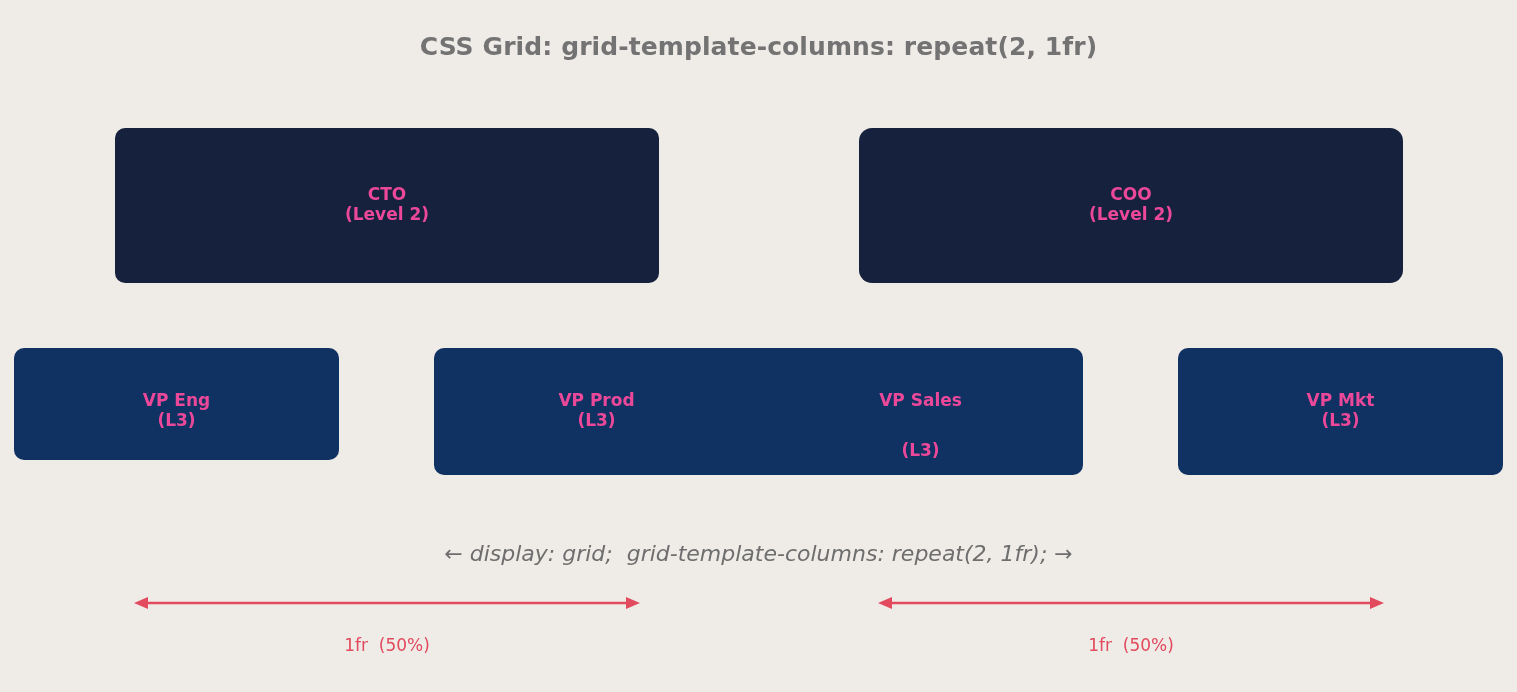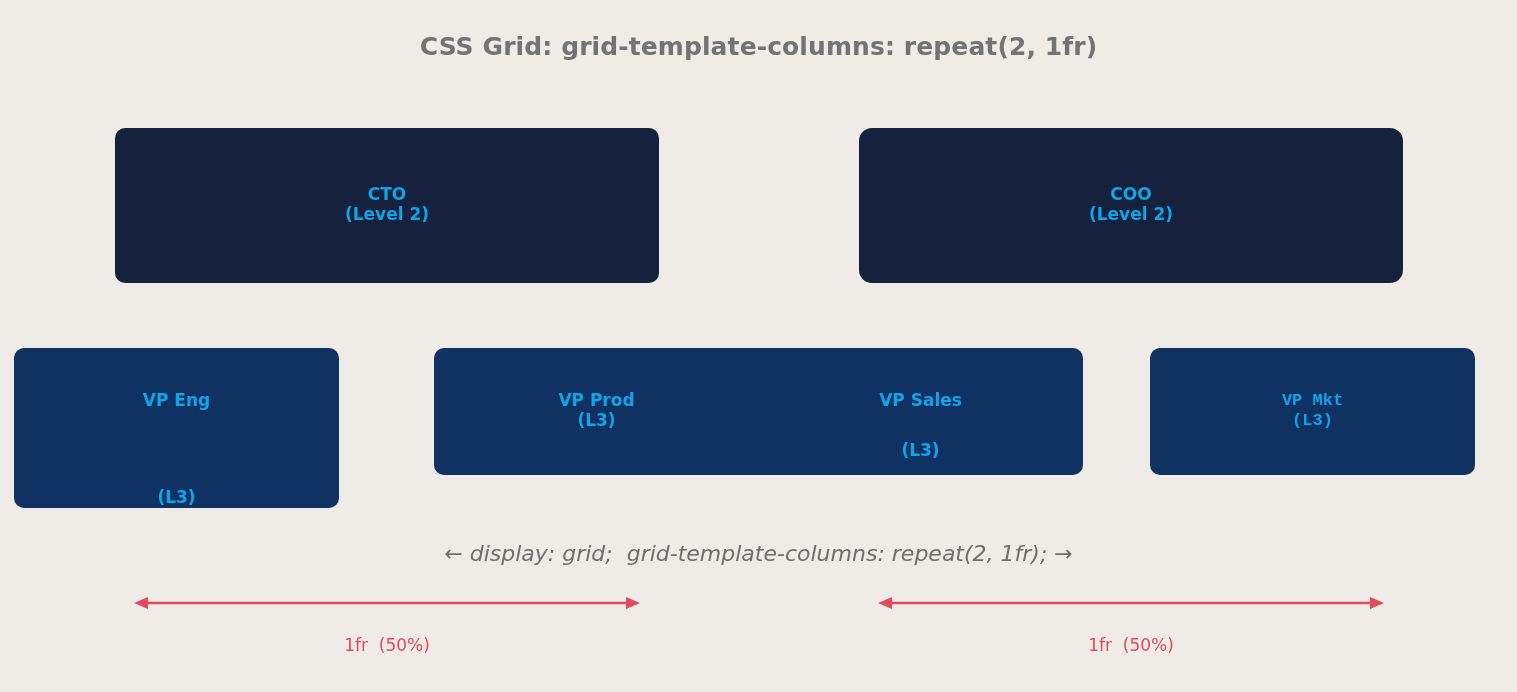--- a/index.html
+++ b/index.html
@@ -27,21 +27,21 @@
     width: 1517px;
     text-align: center;
     font-size: 25px;
     font-weight: bold;
     color: #737373;
     letter-spacing: 0.1px;
   }
   .node {
     position: absolute;
     border-radius: 10px;
-    color: #0ea5e9;
+    color: #ec4899;
     font-weight: bold;
     text-align: center;
     box-sizing: border-box;
     display: flex;
     flex-direction: column;
     align-items: center;
     justify-content: flex-start;
   }
   .node .lbl-line {
     display: block;
@@ -102,36 +102,36 @@
   <div class="node node-l2" style="left:115px; top:128px; width:544px; height:155px;">
     <span class="lbl-line">CTO</span>
     <span class="lbl-line">(Level 2)</span>
   </div>
 
   <div class="node node-l2" style="left:859px; top:128px; width:544px; height:155px;border-radius:13px;">
     <span class="lbl-line">COO</span>
     <span class="lbl-line">(Level 2)</span>
   </div>
 
-  <div class="node node-l3" style="left:14px; top:348px; width:325px; height:160px;justify-content:space-between;">
+  <div class="node node-l3" style="left:14px; top:348px; width:325px; height:112px;">
     <span class="lbl-line">VP Eng</span>
     <span class="lbl-line">(L3)</span>
   </div>
 
   <div class="node node-l3 merge-left" style="left:434px; top:348px; width:325px; height:127px;">
     <span class="lbl-line">VP Prod</span>
     <span class="lbl-line">(L3)</span>
   </div>
 
   <div class="node node-l3 merge-right" style="left:758px; top:348px; width:325px; height:127px;gap:30px;">
     <span class="lbl-line">VP Sales</span>
     <span class="lbl-line">(L3)</span>
   </div>
 
-  <div class="node node-l3" style="left:1150px; top:348px; width:325px; height:127px;font-family:Liberation Mono, monospace;">
+  <div class="node node-l3" style="left:1178px; top:348px; width:325px; height:127px;">
     <span class="lbl-line">VP Mkt</span>
     <span class="lbl-line">(L3)</span>
   </div>
 
   <div class="caption">← display: grid;  grid-template-columns: repeat(2, 1fr); →</div>
 
   <div class="measure" style="left:133px; top:592px; width:508px;">
     <svg width="508" height="22" viewBox="0 0 508 22">
       <line x1="12" y1="11" x2="496" y2="11" stroke="#e24a5e" stroke-width="2.6"></line>
       <polygon points="1,11 15,5 15,17" fill="#e24a5e"></polygon>

